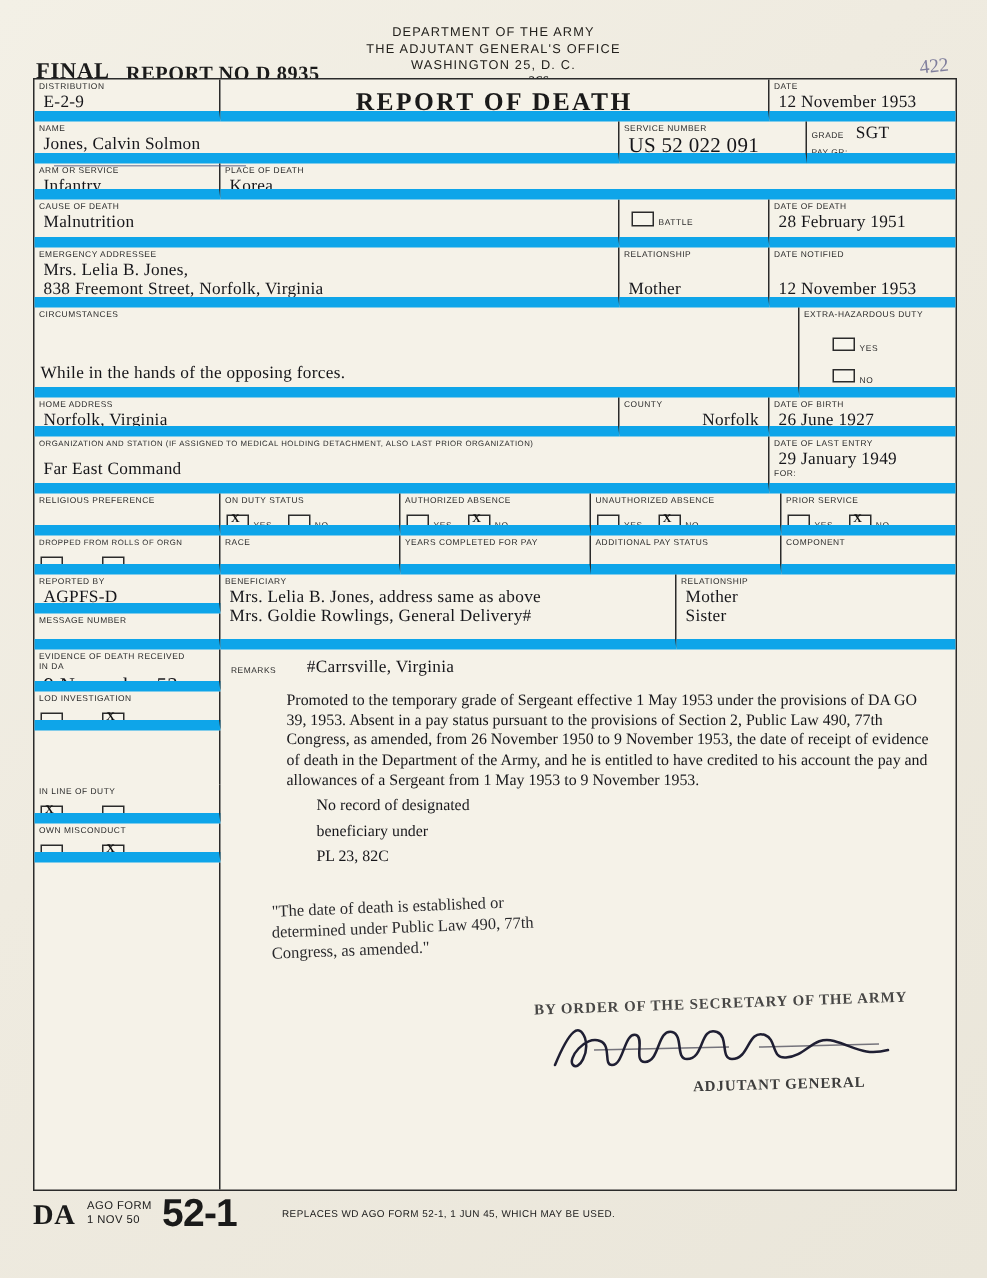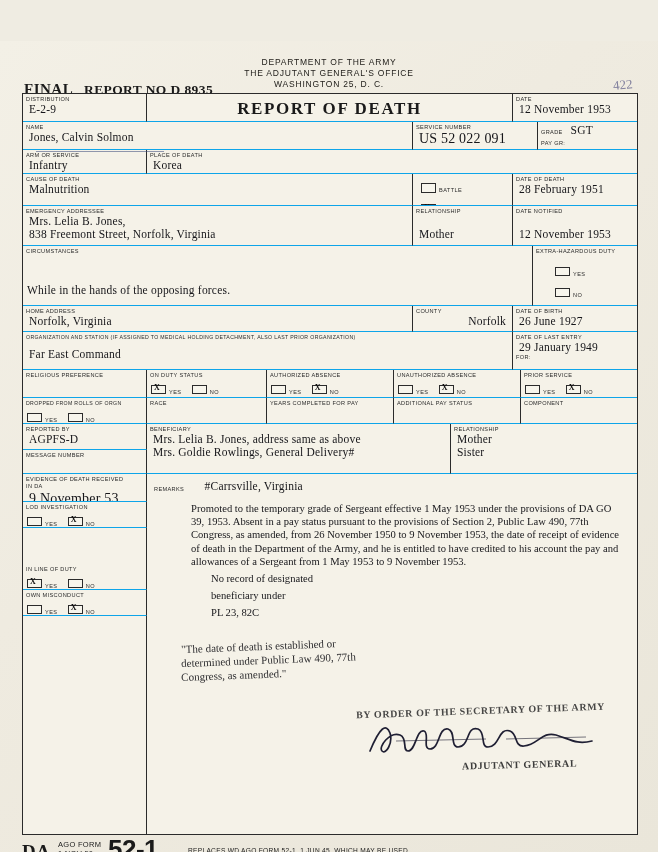--- a/index.html
+++ b/index.html
@@ -7,21 +7,20 @@
     width:658px;height:852px;
     background:#efece2;
     font-family:"Liberation Sans", sans-serif;
     color:#1a1a1a;
     position:relative;
     overflow:hidden;
   }
   .page{
     position:absolute;inset:0;
     background:linear-gradient(135deg,#f3f0e6 0%,#efebe0 40%,#eae6da 100%);
-    margin-top:41px;
   }
   .sheet{
     position:absolute;
     left:22px;top:52px;width:614px;height:740px;
     border:1.6px solid #2b2b2b;
     background:#f5f2e8;
   }
   
   .hdr{
     position:absolute;left:0;top:0;width:658px;
@@ -54,21 +53,21 @@
     font-family:"Liberation Serif", serif;
     font-size:13px;color:#5a5a86;opacity:.75;
     transform:rotate(-6deg);
   }
 
   
   .cell{
     position:absolute;
     box-sizing:border-box;
     border-right:1px solid #2b2b2b;
-    border-bottom:1px solid #0ea5e9;
+    border-bottom:7px solid #0ea5e9;
     overflow:hidden;
   }
   .cell.nb{border-bottom:none;}
   .cell.nr{border-right:none;}
   .lbl{
     font-size:5.6px;
     letter-spacing:.35px;
     color:#2a2a2a;
     padding:1.5px 0 0 3px;
     text-transform:uppercase;

